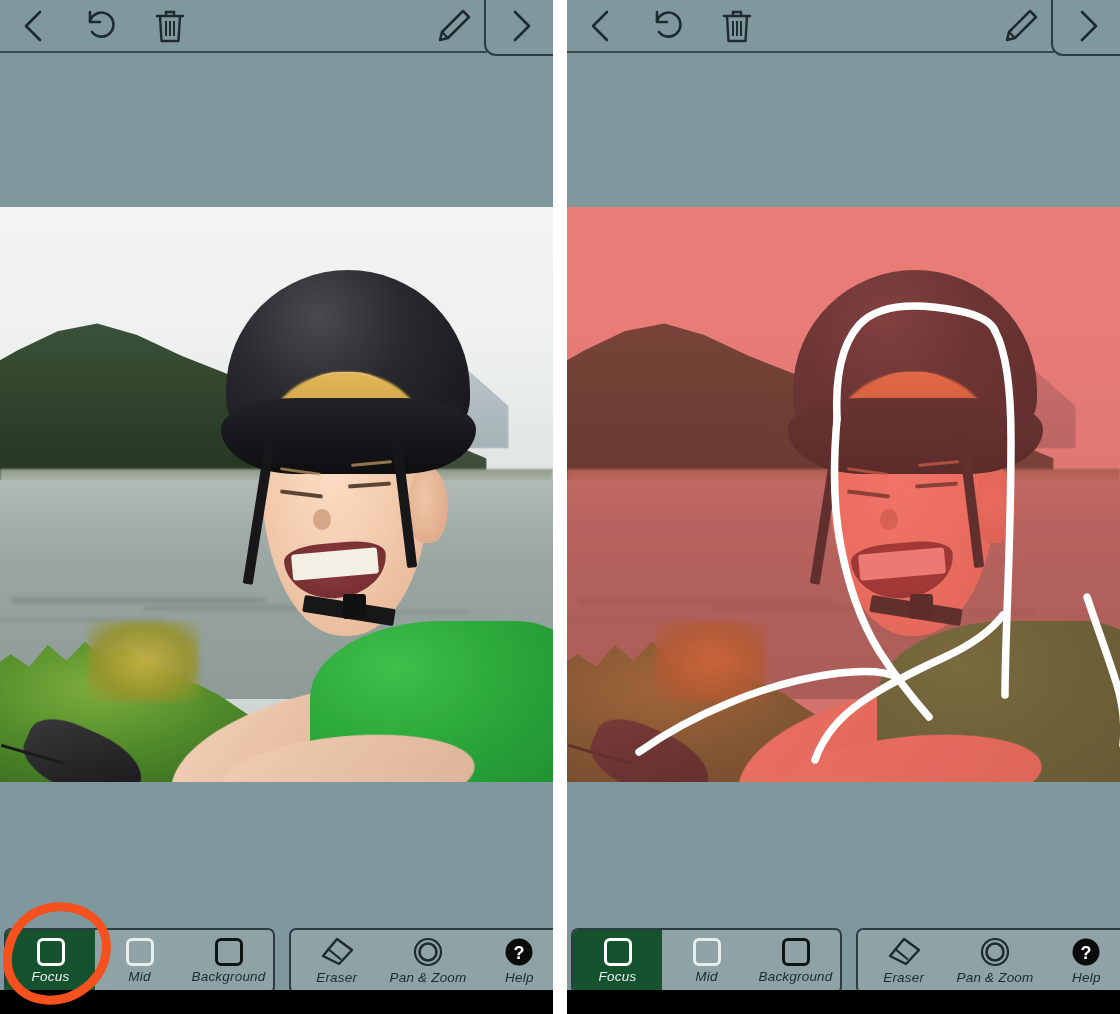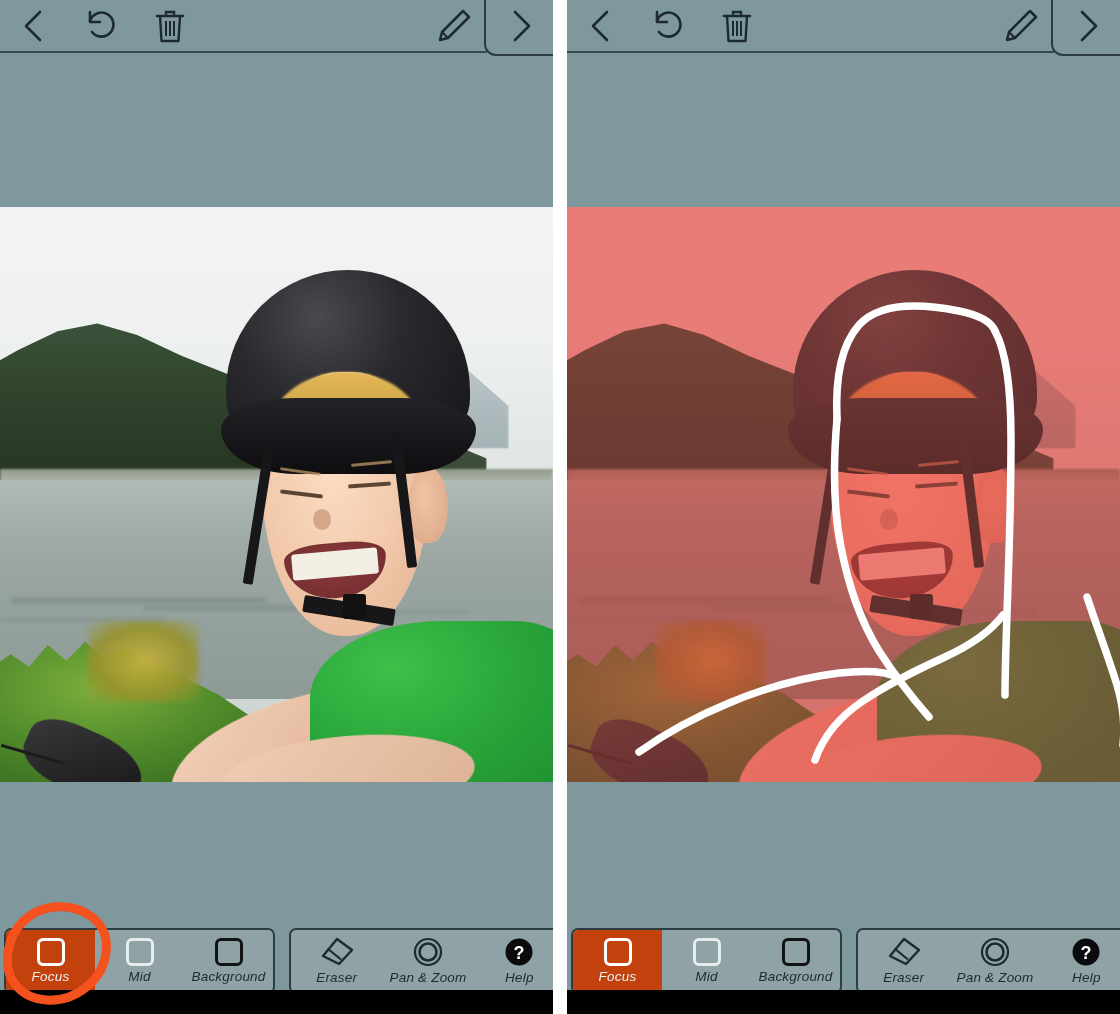--- a/index.html
+++ b/index.html
@@ -107,21 +107,21 @@
   .mask-red2{position:absolute;inset:0;background:#f2726c;opacity:.34;}
 
   .selection-svg{position:absolute;inset:0;width:100%;height:100%;}
 
   
   .bottombar{position:absolute;left:0;bottom:24px;width:100%;height:62px;}
   .grp{position:absolute;top:0;height:62px;border:2px solid #2b3c42;border-radius:7px;background:#8fa3a6;display:flex;overflow:hidden;}
   .grp-a{left:4px;width:267px;}
   .grp-b{left:289px;width:274px;border-left:2px solid #2b3c42;}
   .tool{flex:1;display:flex;flex-direction:column;align-items:center;justify-content:center;gap:3px;position:relative;}
-  .tool.active{background:#c2410c;text-align:right;}
+  .tool.active{background:#14532d;text-align:right;}
   .tool-label{font-size:13.5px;font-style:italic;color:#1d2a30;letter-spacing:.2px;font-family:"Liberation Sans",sans-serif;}
   .tool.active .tool-label{color:#eaf2f7;}
   .sq{width:28px;height:28px;border-radius:6px;box-sizing:border-box;}
   .sq-focus{border:3px solid #ffffff;}
   .sq-mid{border:3px solid #e7ecec;}
   .sq-bg{border:3px solid #101214;}
 
   .blackbar{position:absolute;left:0;bottom:0;width:100%;height:24px;background:#000;}
 
   .annot{position:absolute;left:2px;top:898px;width:116px;height:112px;pointer-events:none;}

